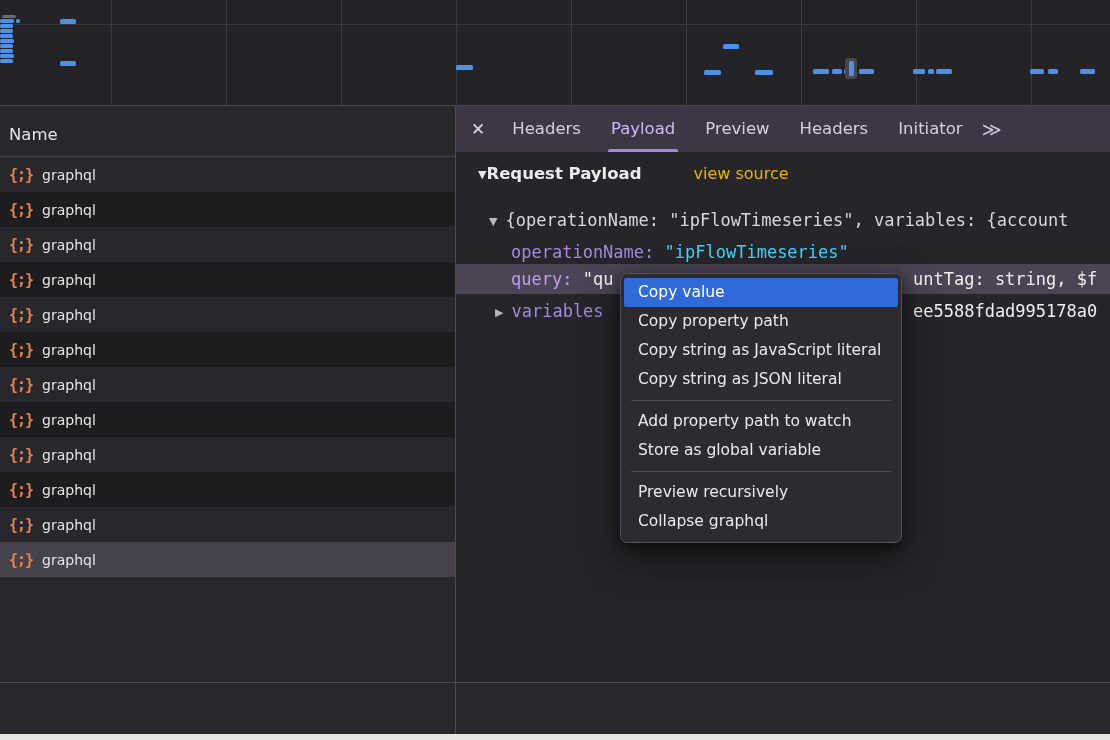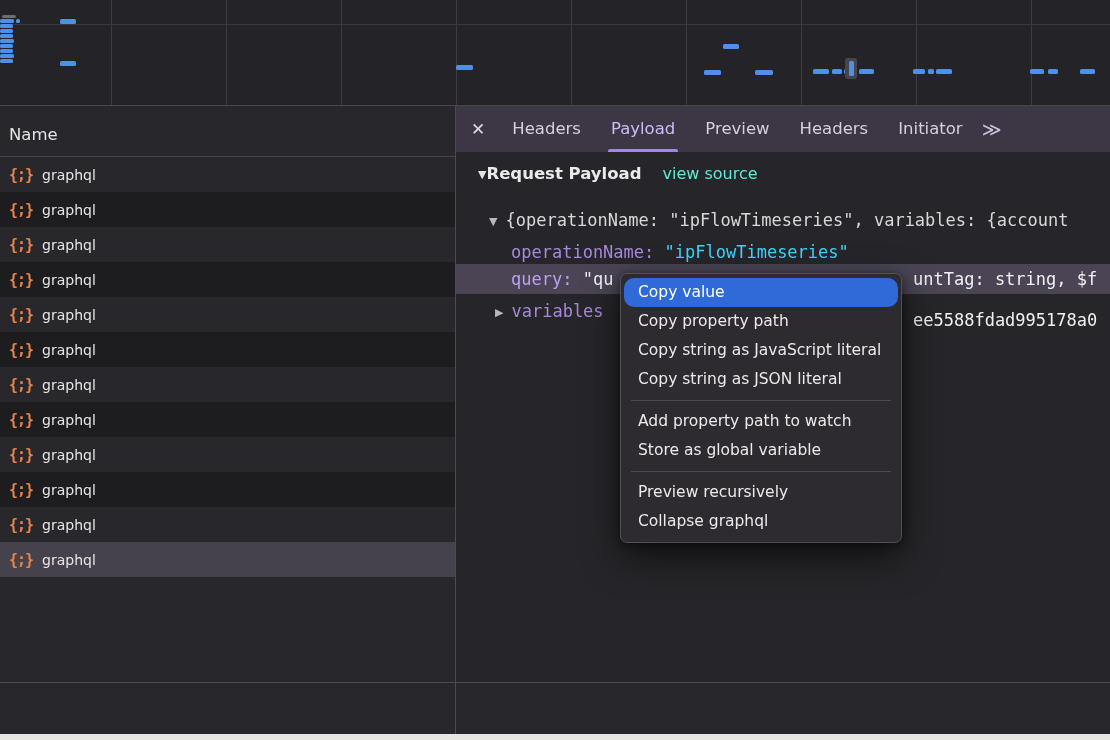--- a/index.html
+++ b/index.html
@@ -53,55 +53,55 @@
   .tab.active::after{
     content:"";position:absolute;left:12px;right:12px;bottom:0;height:3px;
     background:#a486e4;border-radius:2px 2px 0 0;
   }
   .tab-overflow{margin-left:4px;font-size:19px;color:#d0c4e4;cursor:pointer;}
 
   .payload{position:absolute;left:0;top:46px;width:654px;height:530px;overflow:hidden;}
   .section-head{position:absolute;left:22px;top:12px;white-space:nowrap;}
   .section-head .tri{color:#e5e5e7;font-size:11px;vertical-align:1px;}
   .section-head .title{color:#eaeaec;font-weight:bold;font-size:16.5px;}
-  .view-source{color:#5eead4;font-size:16px;margin-left:21px;}
+  .view-source{color:#eab308;font-size:16px;margin-left:52px;}
 
   .code-line{
     position:absolute;left:0;width:654px;height:30px;line-height:30px;
     font-family:"DejaVu Sans Mono",monospace;font-size:17px;white-space:nowrap;
   }
   .code-line .tri{font-family:"DejaVu Sans","Liberation Sans",sans-serif;font-size:11px;color:#b8b8bb;margin-right:8px;vertical-align:1.5px;}
   .plain{color:#d8d8da;}
   .key{color:#a788dd;}
   .str{color:#3fd2fc;}
   .white{color:#f0f0f1;}
   .l1{top:53px;left:33px;}
   .l2{top:85px;left:55px;}
   .l3{top:112px;left:0;background:#4a4454;padding-left:55px;box-sizing:border-box;}
   .l3 .key{color:#bd9ff0;}
   .l4{top:144px;left:39px;}
   .right-frag{position:absolute;top:0;color:#f0f0f1;}
   .l3 .right-frag{left:457px;}
-  .l4 .right-frag{left:418px;margin-top:9px;}
+  .l4 .right-frag{left:418px;}
 
   
   .v-divider{position:absolute;left:455px;top:106px;width:1px;height:634px;background:#4c4c50;}
   .footer-line{position:absolute;left:0;top:682px;width:1110px;height:1px;background:#4c4c50;}
   .bottom-strip{position:absolute;left:0;top:734px;width:1110px;height:6px;background:#e8e6e3;}
 
   
   .context-menu{
     position:absolute;left:620px;top:273px;width:282px;
     background:#2d2b2f;border:1px solid #525056;border-radius:7px;
     box-shadow:0 14px 36px rgba(0,0,0,.6),0 2px 8px rgba(0,0,0,.45);
     padding:4px 0 6px 0;box-sizing:border-box;z-index:50;
   }
   .mi{
     height:29px;line-height:29px;margin:0 3px;padding-left:14px;
-    color:#ebe9ec;font-size:15.5px;border-radius:10px;white-space:nowrap;cursor:default;
+    color:#ebe9ec;font-size:15.5px;border-radius:2px;white-space:nowrap;cursor:default;
   }
   .mi.highlighted{background:#2f6ad8;color:#ffffff;}
   .menu-sep{height:1px;background:#4d4b4f;margin:6px 10px;}
 </style>
 </head>
 <body>
 
 <div class="screen">
 
   <div class="overview">

